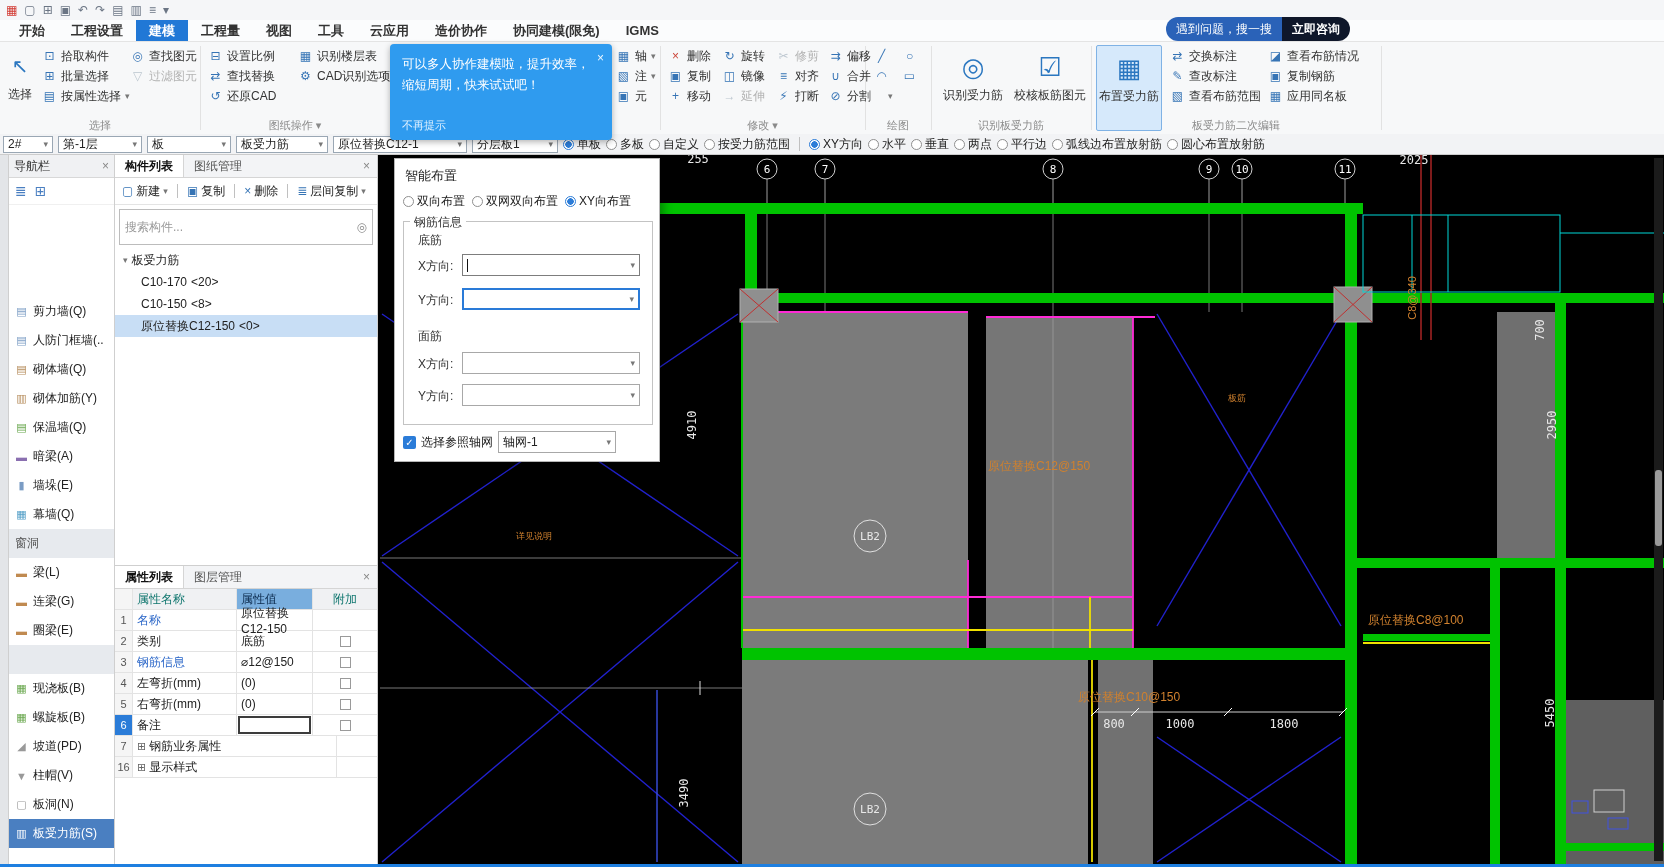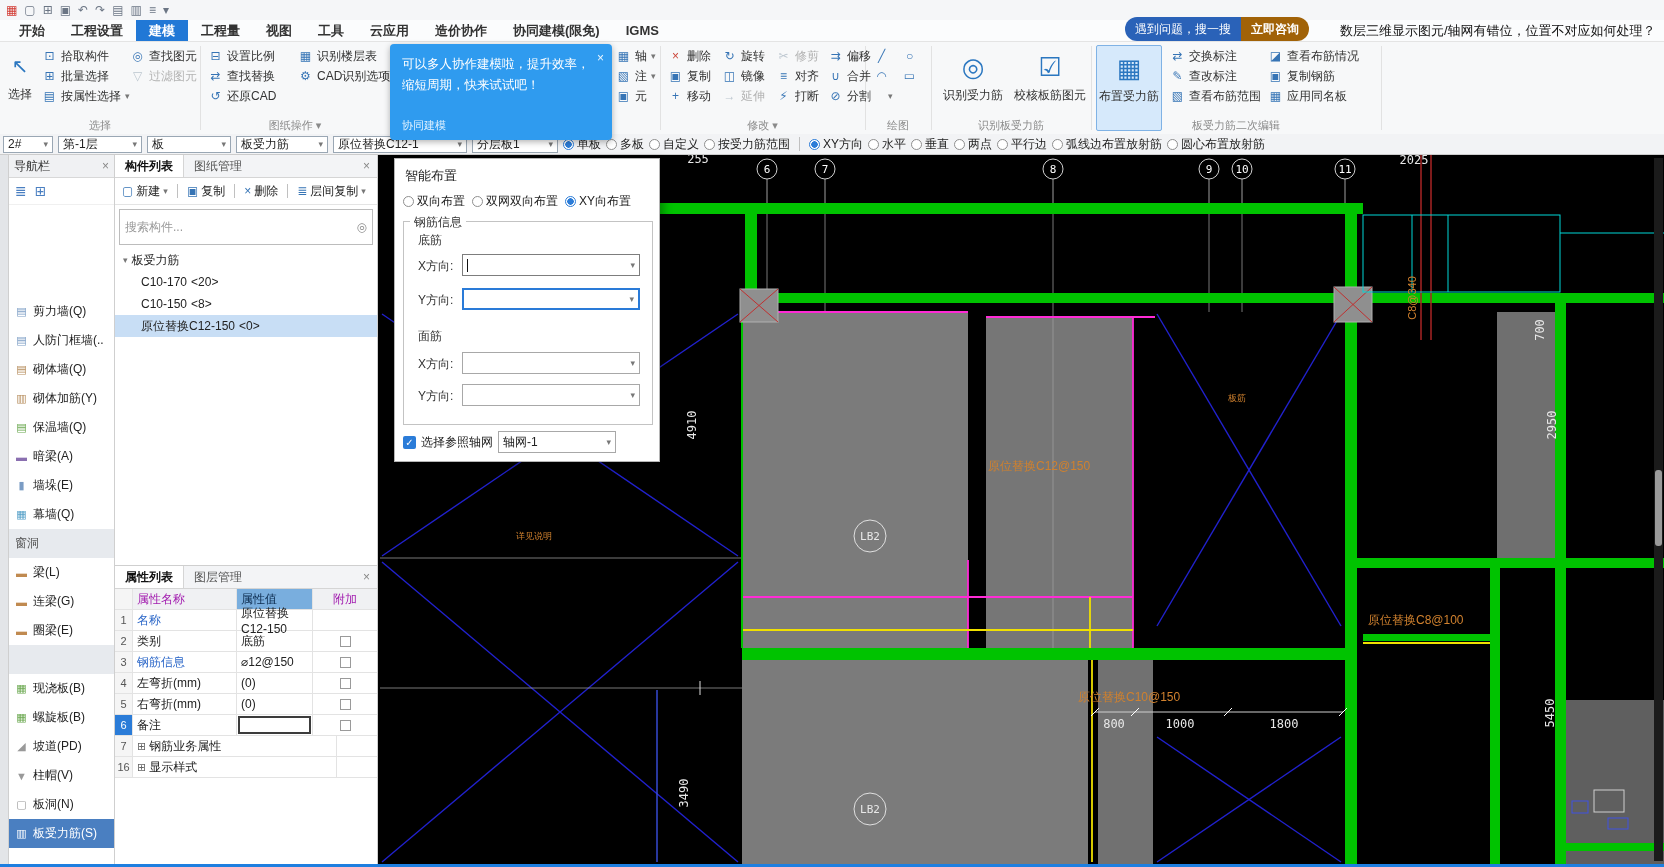--- a/index.html
+++ b/index.html
@@ -9,23 +9,23 @@
   .titlebar{position:absolute;left:0;top:0;width:1664px;height:20px;background:#f5f6f8;
             display:flex;align-items:center;gap:7px;padding-left:6px;box-sizing:border-box;}
   .titlebar .qi{font-size:12px;color:#6b7584;line-height:1;}
   .titlebar .qi.logo{color:#d23a32;}
   .title-text{position:absolute;left:50%;transform:translateX(-50%);top:3px;font-size:12px;color:#333;white-space:nowrap;}
   
   .menubar{position:absolute;left:0;top:20px;width:1664px;height:22px;background:#fbfcfd;
            border-bottom:1px solid #e4e4e4;display:flex;align-items:stretch;padding-left:6px;box-sizing:border-box;}
   .mtab{padding:0 13px;line-height:22px;font-size:13px;color:#333;white-space:nowrap;font-weight:bold;}
   .mtab.active{background:#2178d6;color:#fff;}
-  .help-pill{position:absolute;left:1125px;top:17px;height:24px;display:flex;z-index:30;font-size:12px;border-radius:12px;overflow:hidden;}
+  .help-pill{position:absolute;left:1166px;top:17px;height:24px;display:flex;z-index:30;font-size:12px;border-radius:12px;overflow:hidden;}
   .help-pill .hp1{background:#2a62b8;color:#fff;line-height:24px;padding:0 10px;}
-  .help-pill .hp2{background:#a16207;color:#fff;line-height:24px;padding:0 10px;font-weight:bold;}
+  .help-pill .hp2{background:#0f172a;color:#fff;line-height:24px;padding:0 10px;font-weight:bold;}
   .question{position:absolute;left:1340px;top:22px;width:322px;font-size:13px;color:#111;white-space:nowrap;overflow:hidden;z-index:30;}
   
   .ribbon{position:absolute;left:0;top:42px;width:1664px;height:92px;background:#f7f8f9;border-bottom:1px solid #d9d9d9;}
   .vsep{position:absolute;top:4px;height:84px;width:1px;background:#e2e2e2;}
   .rb{position:absolute;display:flex;align-items:center;gap:4px;font-size:12px;color:#333;white-space:nowrap;height:18px;}
   .rb .ic{width:15px;text-align:center;font-size:12px;color:#3674b5;}
   .rb.dis{color:#b3b3b3;}
   .rb.dis .ic{color:#bcc6cf;}
   .ic.red{color:#cc4438;}
   .car{color:#777;font-size:9px;}
@@ -75,21 +75,21 @@
   
   .ppanel{position:absolute;left:115px;top:565px;width:263px;height:302px;background:#fff;border-right:1px solid #cfcfcf;border-top:1px solid #cfcfcf;box-sizing:border-box;}
   .prow{display:flex;height:20px;border-bottom:1px solid #e3e3e3;font-size:12px;align-items:stretch;}
   .prow>div{display:flex;align-items:center;box-sizing:border-box;}
   .cnum{width:18px;background:#f5f5f5;justify-content:center;font-size:11px;color:#555;border-right:1px solid #e3e3e3;}
   .cnum.hl{background:#2b7cd8;color:#fff;}
   .cname{width:104px;padding-left:4px;border-right:1px solid #e3e3e3;}
   .cname.key{color:#2a66c8;}
   .cval{width:76px;padding-left:4px;border-right:1px solid #e3e3e3;position:relative;}
   .cadd{flex:1;justify-content:center;}
-  .hdr .cname,.hdr .cadd{background:#f0f1f3;color:#a21caf;}
+  .hdr .cname,.hdr .cadd{background:#f0f1f3;color:#0f766e;}
   .hdr .cval{background:#79aede;color:#0c2b4e;}
   .cbx-s{width:11px;height:11px;border:1px solid #9a9a9a;background:#fff;display:inline-block;box-sizing:border-box;}
   .editbox{position:absolute;left:1px;top:1px;right:1px;bottom:1px;border:2px solid #3c3c3c;background:#fff;}
   .expic{color:#666;margin-right:3px;font-size:11px;}
   
   .cad{position:absolute;left:378px;top:155px;width:1286px;height:709px;background:#000;}
   .vtrack{position:absolute;left:1654px;top:158px;width:9px;height:703px;background:#1b1b1b;}
   .vthumb{position:absolute;left:1655px;top:470px;width:7px;height:76px;background:#9a9a9a;border-radius:3px;}
   .dialog{position:absolute;left:394px;top:158px;width:266px;height:304px;background:#fff;border:1px solid #b5b5b5;
           box-shadow:3px 4px 10px rgba(0,0,0,.35);z-index:15;box-sizing:border-box;font-size:12px;}
@@ -135,21 +135,20 @@
     <span class="mtab">云应用</span>
     <span class="mtab">造价协作</span>
     <span class="mtab">协同建模(限免)</span>
     <span class="mtab">IGMS</span>
   </div>
 
   <div class="help-pill">
     <span class="hp1">遇到问题，搜一搜</span>
     <span class="hp2">立即咨询</span>
   </div>
-  <div class="question">数层三维显示图元/轴网有错位，位置不对应如何处理？</div>
 
   <div class="ribbon">
     <div class="vsep" style="left:200px"></div>
     <div class="vsep" style="left:390px"></div>
     <div class="vsep" style="left:660px"></div>
     <div class="vsep" style="left:865px"></div>
     <div class="vsep" style="left:931px"></div>
     <div class="vsep" style="left:1091px"></div>
     <div class="vsep" style="left:1381px"></div>
 
@@ -322,21 +321,21 @@
         <span class="ic">▦</span>
         <span>应用同名板</span>
       </div>
     <div class="glabel" style="left:1091px;width:290px">板受力筋二次编辑</div>
   </div>
 
   <div class="popup">
     <span class="pclose">×</span>
     <div>可以多人协作建模啦，提升效率，</div>
     <div>缩短周期，快来试试吧！</div>
-    <span class="pdismiss">协同建模</span>
+    <span class="pdismiss">不再提示</span>
   </div>
 
   <div class="bar2">
     <div class="combo" style="width:50px">
         <span>2#</span>
         <span class="car">▾</span>
       </div>
     <div class="combo" style="width:84px">
         <span>第-1层</span>
         <span class="car">▾</span>

